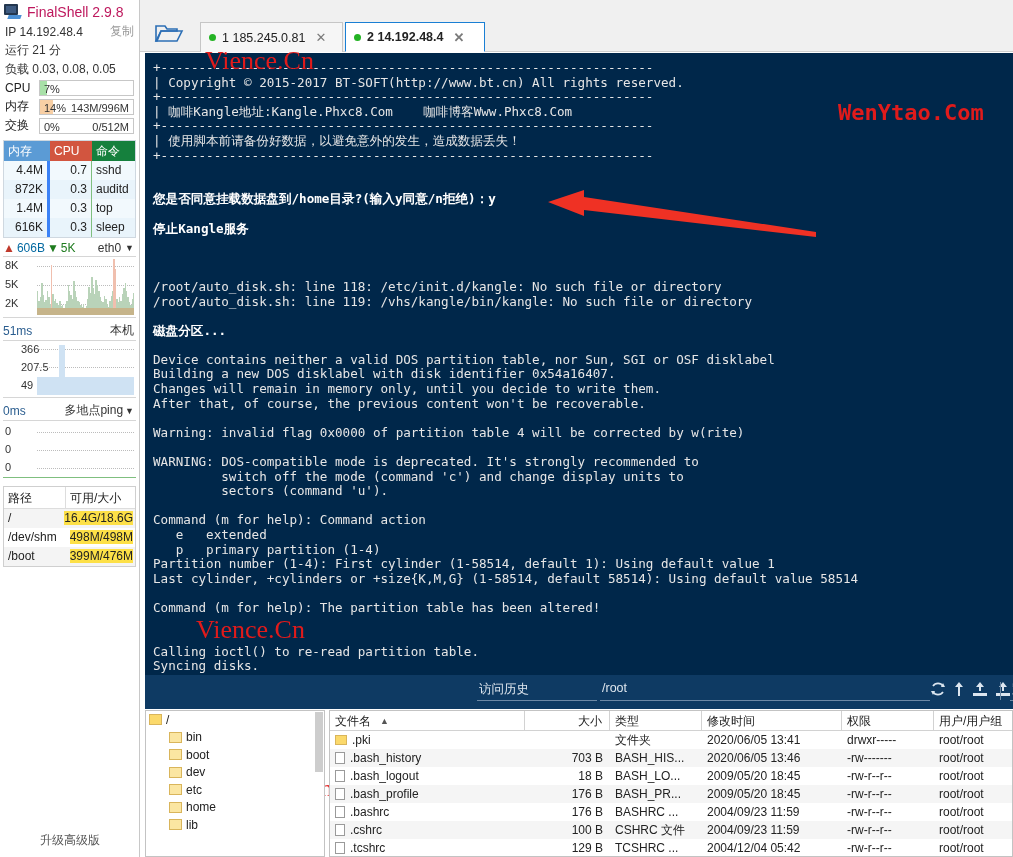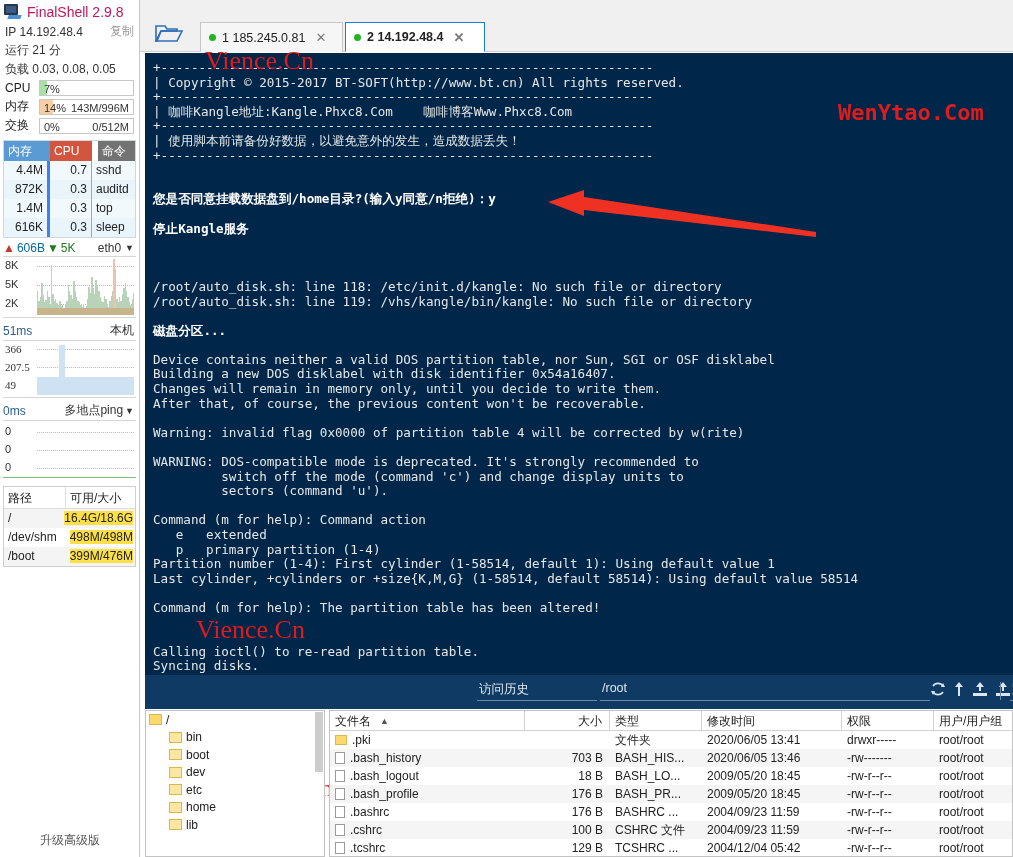--- a/index.html
+++ b/index.html
@@ -42,21 +42,21 @@
     font-size:11px; color:#333;
   }
   .meter .mtxt.right{ left:auto; right:4px; }
 
   
   .proc-wrap{ margin:5px 3px 0 3px; border:1px solid #cfd8e0; }
   .proc-head{ display:flex; height:20px; }
   .proc-head div{ font-size:12px; color:#fff; line-height:20px; padding-left:4px; }
   .ph-mem{ width:46px; background:#5b9bd5; }
   .ph-cpu{ width:42px; background:#d2553f; }
-  .ph-cmd{ flex:1; background:#737373;margin-left:6px; }
+  .ph-cmd{ flex:1; background:#15803d; }
   .proc-row{ display:flex; height:19px; font-size:12px; background:#f2f9fd; }
   .proc-row:nth-child(odd){ background:#e9f4fb; }
   .proc-row .c1{ width:46px; text-align:right; padding-right:4px; line-height:19px;
     border-right:3px solid #3b82f6; }
   .proc-row .c2{ width:42px; text-align:right; padding-right:4px; line-height:19px;
     border-right:1px solid #7fbf7f; }
   .proc-row .c3{ flex:1; padding-left:4px; line-height:19px; }
 
   
   .graph-head{ display:flex; align-items:center; gap:2px; padding:3px 5px 1px 3px;
@@ -74,21 +74,21 @@
   .chart-plot{ position:absolute; left:34px; right:2px; top:2px; bottom:2px;
      display:flex; align-items:flex-end; gap:0px; }
   .chart-plot .bar{ flex:1 1 auto; }
 
   .lat-head{ display:flex; align-items:center; padding:4px 5px 1px 3px; font-size:12px;}
   .lat-head .lt{ color:#2a5d8f; }
   .lat-head .rt{ margin-left:auto; color:#333; }
 
   .lat-box{ position:relative; margin:0 3px; height:58px; border-top:1px solid #d6d6d6;
      border-bottom:1px solid #d6d6d6; background:#fff;}
-  .lat-box .ylab{ position:absolute; left:2px; font-size:11px; color:#333;font-family:Liberation Serif, serif; }
+  .lat-box .ylab{ position:absolute; left:18px; font-size:11px; color:#333; }
   .lat-plot{ position:absolute; left:34px; right:2px; top:2px; bottom:2px; }
   .lat-fill{ position:absolute; left:0; right:0; bottom:0; height:18px; background:#cfe2f3;}
   .lat-spike{ position:absolute; left:22px; bottom:0; width:6px; top:2px; background:#cfe2f3;}
   .dotline{ position:absolute; left:0; right:0; height:0;
      border-top:1px dotted #bcbcbc; }
 
   .ping-box{ position:relative; margin:0 3px; height:58px; border-top:1px solid #d6d6d6;
      border-bottom:1px solid #7fbf7f; background:#fff;}
   .ping-box .ylab{ position:absolute; left:2px; font-size:11px; color:#333; }
 

